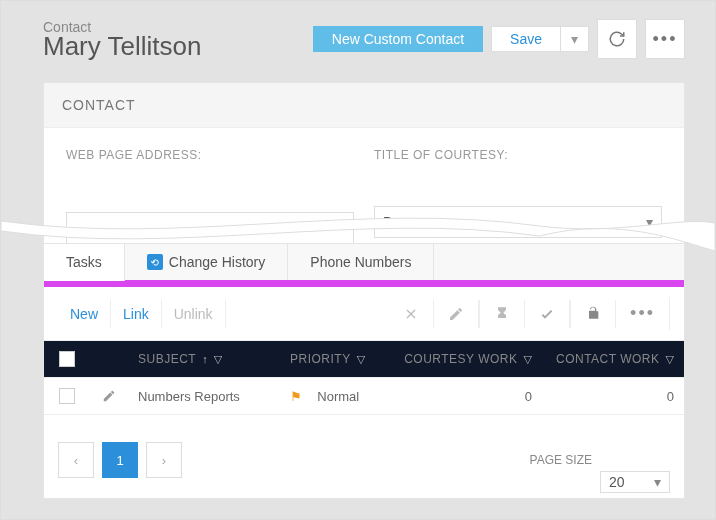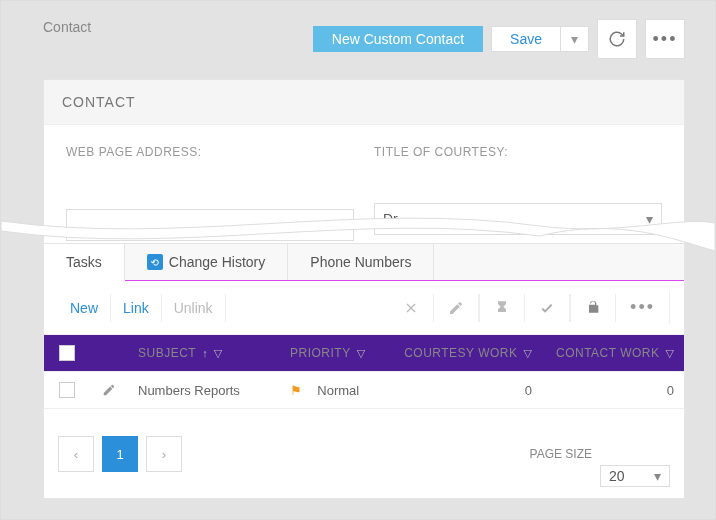--- a/index.html
+++ b/index.html
@@ -26,34 +26,34 @@
 .field { flex: 1; }
 .field label { display: block; font-size: 12px; letter-spacing: .5px; color: #999; margin-bottom: 6px; }
 .txt, .sel { width: 100%; border: 1px solid #ddd; padding: 6px 8px; font-size: 14px; color: #555; height: 32px; background: #fff; margin-top: 44px; }
 .sel { display: flex; align-items: center; justify-content: space-between; cursor: pointer; }
 .sel .caret { color: #888; }
 
 .wave { position: absolute; left: 0; right: 0; top: 210px; height: 40px; }
 .wave svg { width: 100%; height: 100%; display: block; }
 
 .tabs-wrap { position: absolute; left: 42px; right: 30px; top: 242px; bottom: 20px; background: #fff; border: 1px solid #e5e5e5; }
-.tabs { display: flex; border-bottom: 1px solid #d946ef; background: #f8f8f8; }
+.tabs { display: flex; border-bottom: 7px solid #d946ef; background: #f8f8f8; }
 .tab { padding: 10px 22px; font-size: 14px; color: #555; cursor: pointer; border-right: 1px solid #e5e5e5; display: flex; align-items: center; gap: 6px; }
 .tab.active { background: #fff; border-bottom: 1px solid #fff; margin-bottom: -1px; }
 .tab .ticon { width: 16px; height: 16px; background: #2b90d9; border-radius: 2px; display: inline-flex; align-items: center; justify-content: center; color: #fff; font-size: 10px; }
 
 .toolbar { display: flex; align-items: center; padding: 10px 14px; border-bottom: 1px solid #eee; gap: 0; justify-content: flex-end; }
 .tool { padding: 6px 12px; font-size: 14px; color: #2b90d9; cursor: pointer; border-right: 1px solid #eee; }
 .tool.disabled { color: #bbb; cursor: default; }
 .tool.icon { color: #999; padding: 6px 14px; }
 .tool.icon svg { width: 16px; height: 16px; }
 .spacer { flex: 1; }
 
 .thead, .trow { display: flex; align-items: center; border-bottom: 1px solid #eee; }
-.thead { background: #4c1d95; font-size: 12px; color: #888; }
+.thead { background: #0f172a; font-size: 12px; color: #888; }
 .th, .td { padding: 10px 10px; display: flex; align-items: center; gap: 6px; }
 .c-chk { width: 46px; justify-content: center; }
 .c-edit { width: 38px; justify-content: center; }
 .c-sub { width: 152px; }
 .c-pri { width: 106px; }
 .c-est { width: 156px; justify-content: flex-end; }
 .c-act { flex: 1; justify-content: flex-end; }
 .th .hdr-txt { letter-spacing: .5px; }
 .th .sort, .th .filt { color: #bbb; font-size: 11px; }
 .chk { width: 16px; height: 16px; border: 1px solid #ccc; background: #fff; }
@@ -68,20 +68,21 @@
 
 svg { display: block; }
 </style>
 </head>
 <body>
 <div class="frame">
 
   <div class="header">
     <div class="title-block">
       <div class="overline">Contact</div>
+      <div class="title">Mary Tellitson</div>
     </div>
     <div class="hdr-right">
       <button class="btn btn-accent">New Custom Contact</button>
       <div class="split">
         <button class="btn btn-save">Save</button>
         <button class="btn chev">
             <span>▾</span>
           </button>
       </div>
       <button class="btn btn-icon">

